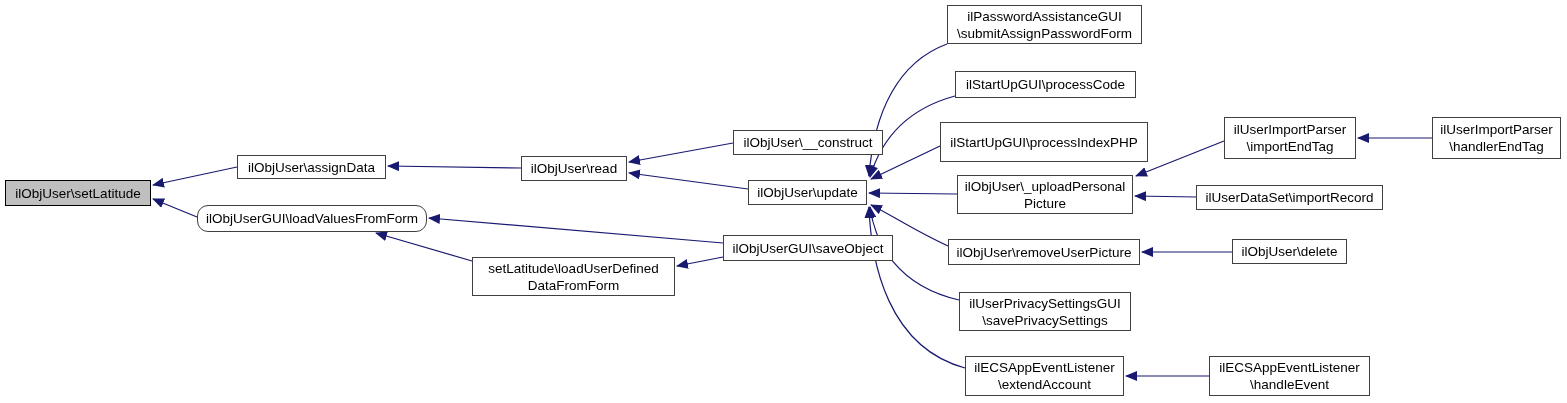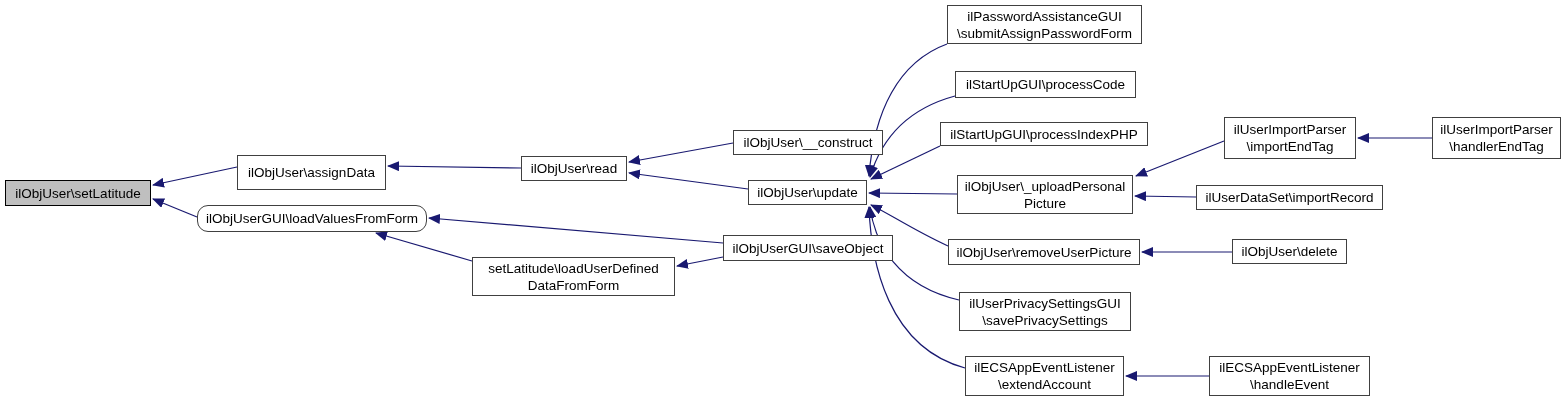--- a/index.html
+++ b/index.html
@@ -77,21 +77,21 @@
         <path d="M1196,197 L1135,196" fill="none" stroke="#191970" stroke-width="1.2" marker-end="url(#arrowhead)"></path>
         <path d="M1432,138 L1358,138" fill="none" stroke="#191970" stroke-width="1.2" marker-end="url(#arrowhead)"></path>
         <path d="M1232,252 L1142,252" fill="none" stroke="#191970" stroke-width="1.2" marker-end="url(#arrowhead)"></path>
         <path d="M1209,376 L1126,376" fill="none" stroke="#191970" stroke-width="1.2" marker-end="url(#arrowhead)"></path>
       </g>
   </svg>
   <div id="node-layer">
       <div class="node highlight" style="left: 5px; top: 180px; width: 146px; height: 26px;">
         <div class="node-line">ilObjUser\setLatitude</div>
       </div>
-      <div class="node" style="left: 237px; top: 155px; width: 149px; height: 35px;">
+      <div class="node" style="left: 237px; top: 155px; width: 149px; height: 24px;">
         <div class="node-line">ilObjUser\assignData</div>
       </div>
       <div class="node" style="left: 197px; top: 205px; width: 230px; height: 27px; border-radius: 11px;">
         <div class="node-line">ilObjUserGUI\loadValuesFromForm</div>
       </div>
       <div class="node" style="left: 521px; top: 156px; width: 106px; height: 25px;">
         <div class="node-line">ilObjUser\read</div>
       </div>
       <div class="node" style="left: 733px; top: 130px; width: 150px; height: 25px;">
         <div class="node-line">ilObjUser\__construct</div>
@@ -106,21 +106,21 @@
         <div class="node-line">setLatitude\loadUserDefined</div>
         <div class="node-line">DataFromForm</div>
       </div>
       <div class="node" style="left: 947px; top: 5px; width: 195px; height: 39px;">
         <div class="node-line">ilPasswordAssistanceGUI</div>
         <div class="node-line">\submitAssignPasswordForm</div>
       </div>
       <div class="node" style="left: 955px; top: 71px; width: 181px; height: 27px;">
         <div class="node-line">ilStartUpGUI\processCode</div>
       </div>
-      <div class="node" style="left: 940px; top: 122px; width: 208px; height: 24px;">
+      <div class="node" style="left: 940px; top: 122px; width: 208px; height: 40px;">
         <div class="node-line">ilStartUpGUI\processIndexPHP</div>
       </div>
       <div class="node" style="left: 957px; top: 175px; width: 176px; height: 39px;">
         <div class="node-line">ilObjUser\_uploadPersonal</div>
         <div class="node-line">Picture</div>
       </div>
       <div class="node" style="left: 948px; top: 239px; width: 192px; height: 26px;">
         <div class="node-line">ilObjUser\removeUserPicture</div>
       </div>
       <div class="node" style="left: 959px; top: 292px; width: 172px; height: 39px;">

